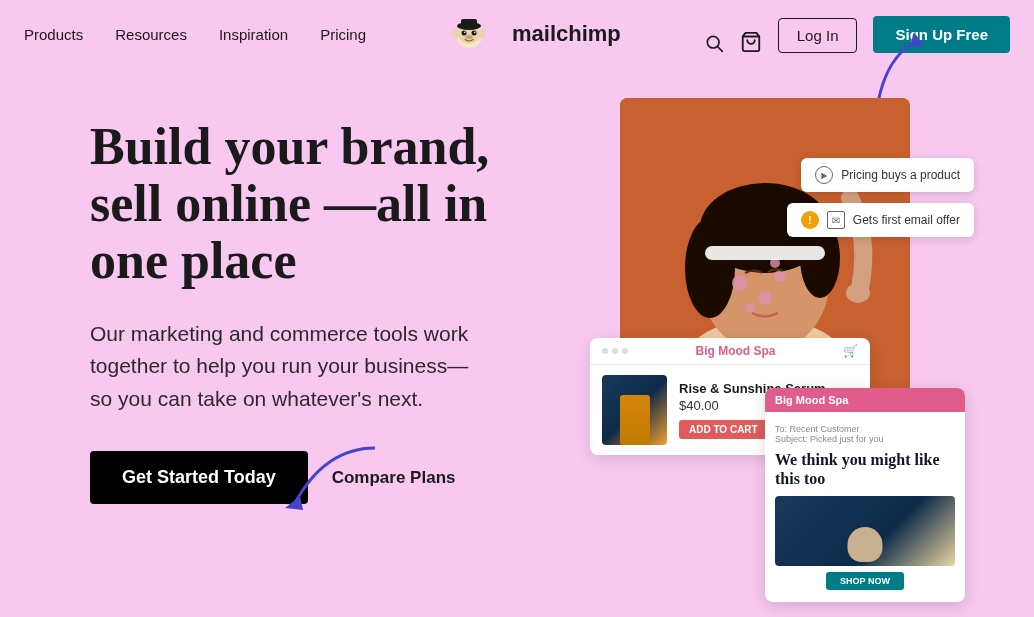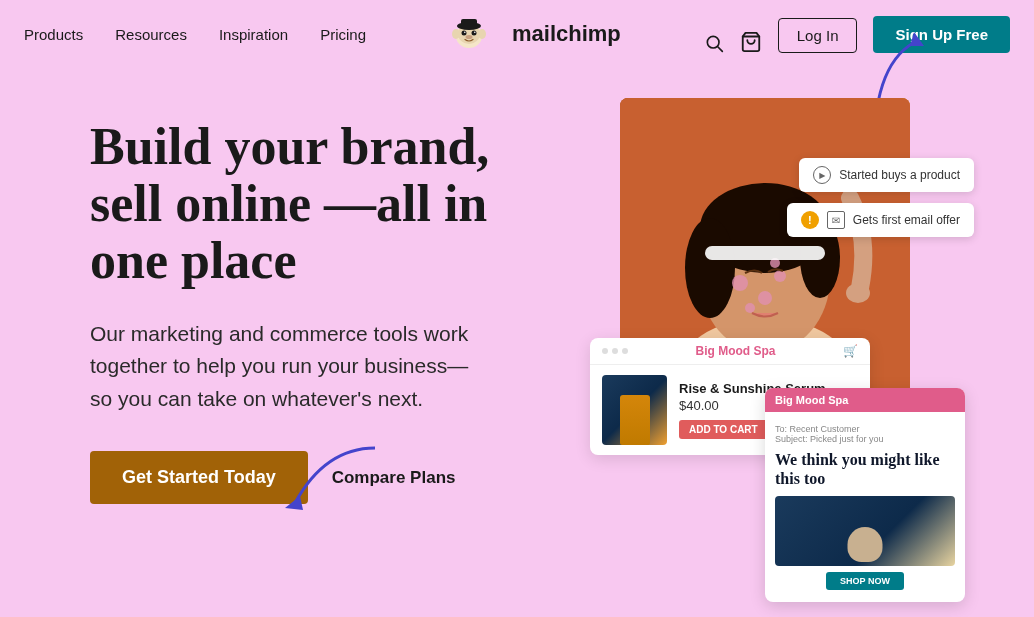--- a/index.html
+++ b/index.html
@@ -105,21 +105,21 @@
       line-height: 1.55;
       margin-bottom: 36px;
       max-width: 380px;
     }
     .hero-buttons {
       display: flex;
       align-items: center;
       gap: 24px;
     }
     .get-started-btn {
-      background: #a16207;
+      background: #000000;
       color: #fff;
       border: none;
       border-radius: 4px;
       padding: 16px 32px;
       font-size: 18px;
       font-weight: 700;
       cursor: pointer;
     }
     .compare-link {
       font-size: 17px;
@@ -483,21 +483,21 @@
           <rect x="85" y="148" width="120" height="14" rx="7" fill="#fff" opacity="0.9"></rect>
 
           <path d="M230 100 Q250 140 240 190" stroke="#d4a080" stroke-width="18" fill="none" stroke-linecap="round"></path>
           <ellipse cx="238" cy="195" rx="12" ry="10" fill="#d4a080"></ellipse>
         </svg>
       </div>
     </div>
 
     <div class="automation-card auto-card-1">
       <div class="card-icon-play">▶</div>
-      <span>Started buys a product</span>
+      <span>Pricing buys a product</span>
     </div>
     <div class="automation-card auto-card-2">
       <div class="card-icon-warn">!</div>
       <div class="card-icon-mail">✉</div>
       <span>Gets first email offer</span>
     </div>
 
     <div class="product-card">
       <div class="product-card-header">
         <div class="product-card-dots">

